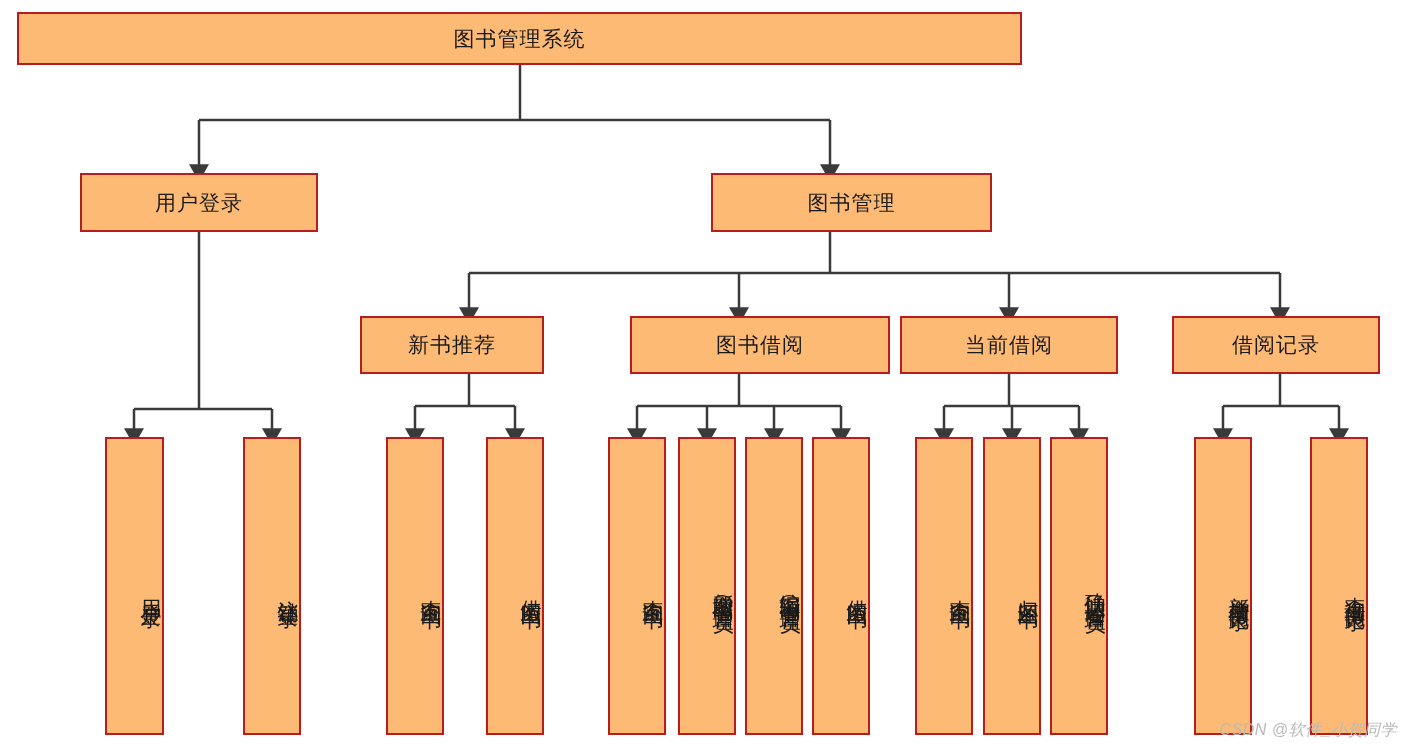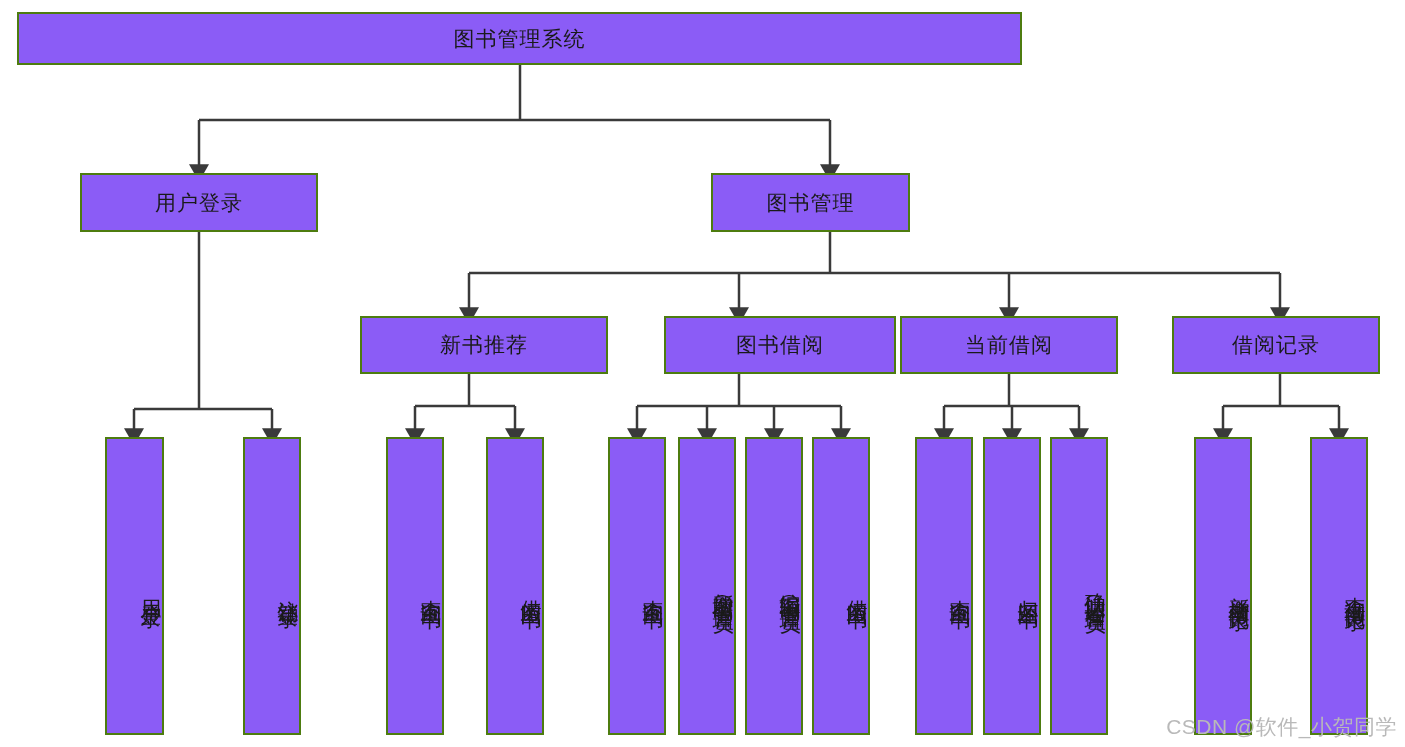--- a/index.html
+++ b/index.html
@@ -20,22 +20,22 @@
   svg#wires {
     position: absolute;
     left: 0;
     top: 0;
     width: 1405px;
     height: 747px;
   }
   .node {
     position: absolute;
     box-sizing: border-box;
-    border: 2px solid #4d7c0f;
-    background: #8b5cf6;
+    border: 2px solid #b91c1c;
+    background: #fdba74;
     display: flex;
     align-items: center;
     justify-content: center;
     color: #1a1a1a;
   }
   .node.horiz {
     font-size: 21px;
     letter-spacing: 1px;
   }
   .node.vert {
@@ -50,25 +50,26 @@
   .node.vert .txt {
     writing-mode: vertical-rl;
     text-orientation: upright;
     line-height: 1.05;
     white-space: nowrap;
   }
   .watermark {
     position: absolute;
     right: 8px;
     bottom: 6px;
-    font-size: 21px;
+    font-size: 16px;
     color: #b9b9b9;
     letter-spacing: 0.5px;
     pointer-events: none;
     user-select: none;
+    font-style: italic;
   }
 </style>
 </head>
 <body>
 
 <div id="canvas">
 
   <svg id="wires" viewBox="0 0 1405 747" xmlns="http://www.w3.org/2000/svg">
     <defs>
       <marker id="arrow" markerWidth="10" markerHeight="10" refX="1.5" refY="4" orient="auto" markerUnits="strokeWidth">
@@ -119,28 +120,28 @@
     </g>
   </svg>
 
   <div class="node horiz" style="left:17px;top:12px;width:1005px;height:53px;">
     <span class="txt">图书管理系统</span>
   </div>
 
   <div class="node horiz" style="left:80px;top:173px;width:238px;height:59px;">
     <span class="txt">用户登录</span>
   </div>
-  <div class="node horiz" style="left:711px;top:173px;width:199px;height:59px;">
+  <div class="node horiz" style="left:711px;top:173px;width:281px;height:59px;">
     <span class="txt">图书管理</span>
   </div>
 
-  <div class="node horiz" style="left:360px;top:316px;width:248px;height:58px;">
+  <div class="node horiz" style="left:360px;top:316px;width:184px;height:58px;">
     <span class="txt">新书推荐</span>
   </div>
-  <div class="node horiz" style="left:630px;top:316px;width:232px;height:58px;margin-left:34px;">
+  <div class="node horiz" style="left:630px;top:316px;width:260px;height:58px;">
     <span class="txt">图书借阅</span>
   </div>
   <div class="node horiz" style="left:900px;top:316px;width:218px;height:58px;text-align:right;">
     <span class="txt">当前借阅</span>
   </div>
   <div class="node horiz" style="left:1172px;top:316px;width:208px;height:58px;">
     <span class="txt">借阅记录</span>
   </div>
 
   <div class="node vert" style="left:105px;top:437px;width:59px;height:298px;">

